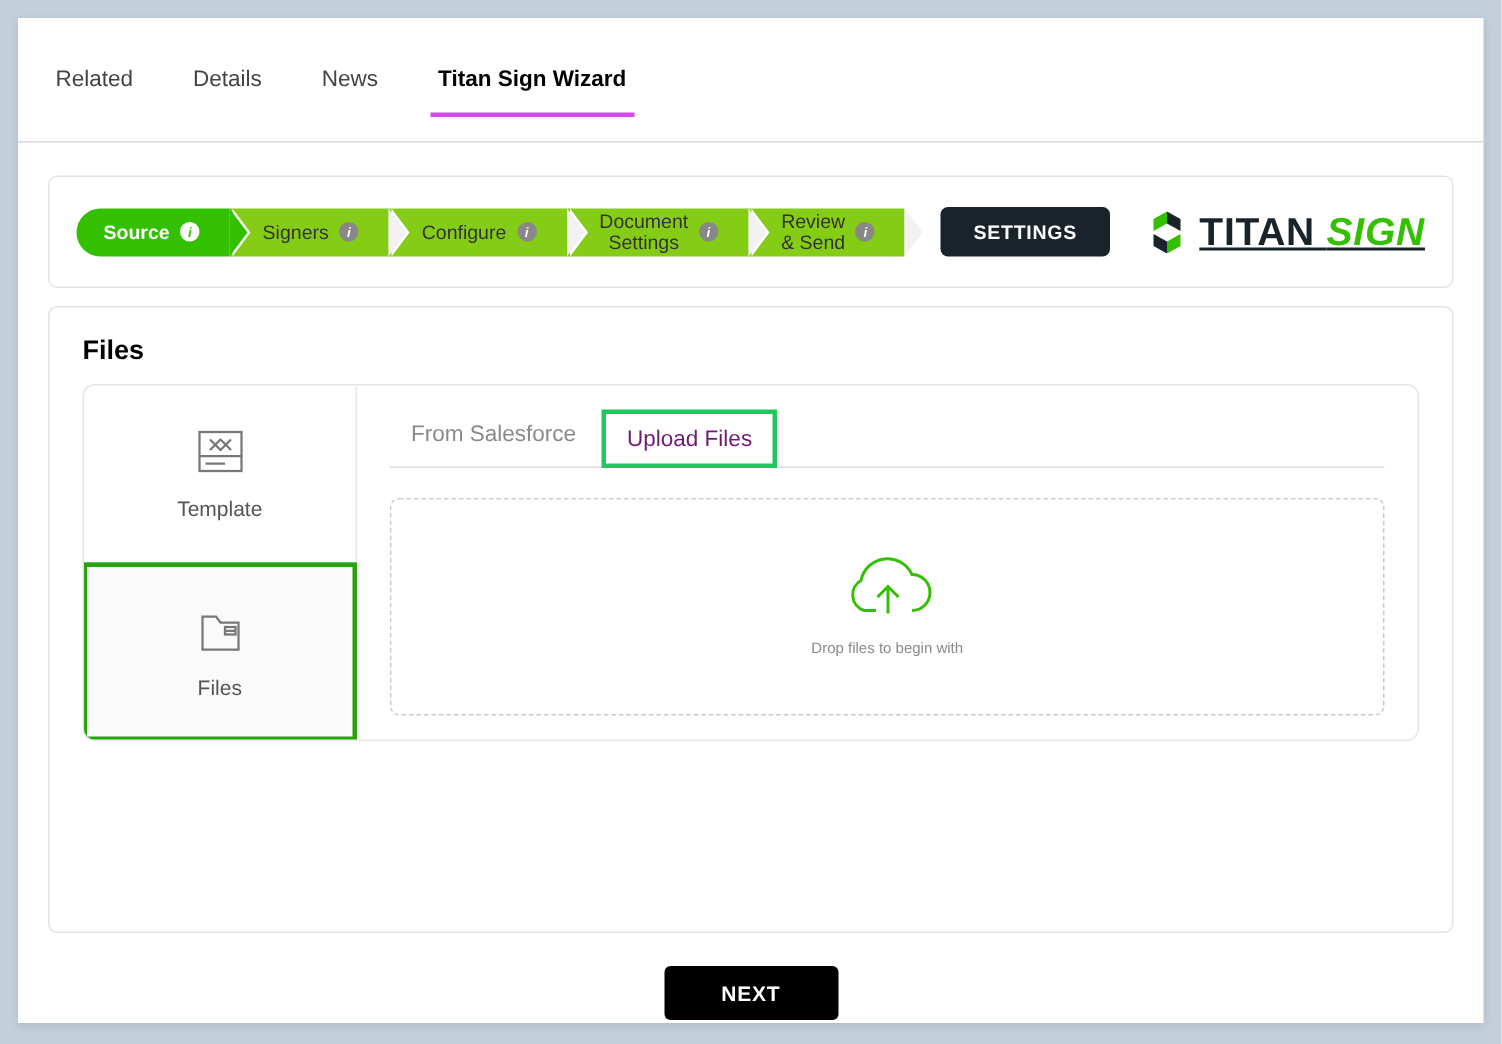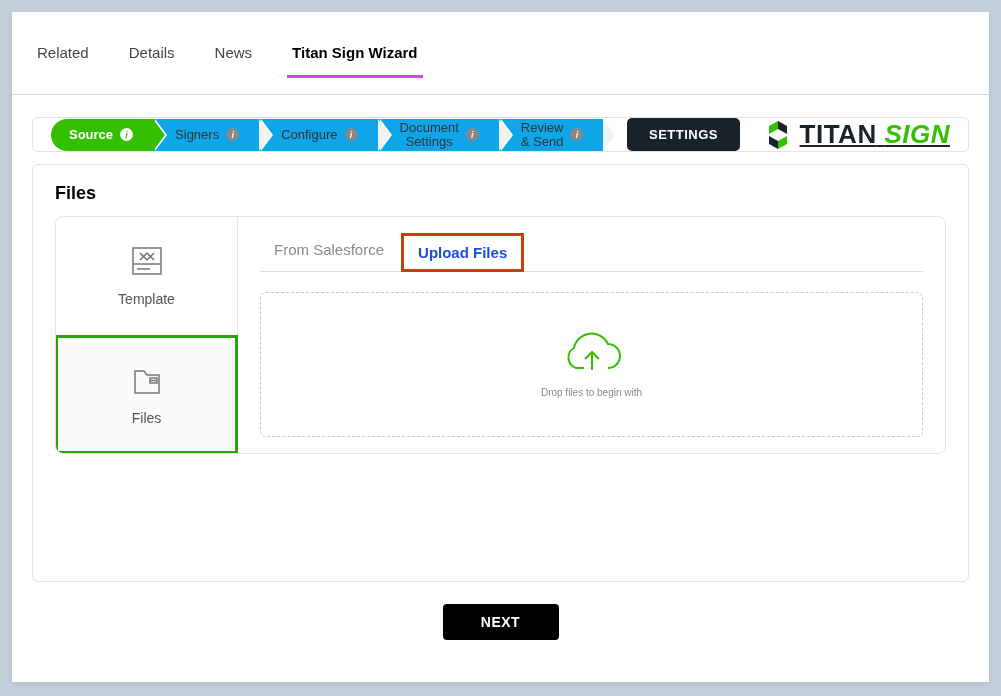--- a/index.html
+++ b/index.html
@@ -32,40 +32,40 @@
     }
     .tab.active {
       font-weight: 700;
       color: #000;
       border-bottom: 3px solid #d946ef;
     }
     .wizard-container {
       margin: 22px 20px 0 20px;
       border: 1px solid #e2e2e2;
       border-radius: 6px;
-      padding: 0 18px;
+      padding: 20px 18px;
       display: flex;
       align-items: center;
       justify-content: space-between;
       gap: 8px;
     }
     .steps {
       display: flex;
       align-items: center;
     }
     .step {
       position: relative;
       height: 32px;
       display: flex;
       align-items: center;
       justify-content: center;
       padding: 0 20px 0 22px;
       font-size: 13px;
       color: #333;
-      background: #0ea5e9;
+      background: #84cc16;
       cursor: pointer;
       white-space: nowrap;
     }
     .step:first-child { padding-left: 18px; border-radius: 16px 0 0 16px; }
     .step::after {
       content: '';
       position: absolute;
       right: -12px;
       top: 0;
       border-top: 16px solid transparent;
@@ -186,23 +186,23 @@
       border-bottom: 1px solid #ddd;
       margin-bottom: 20px;
     }
     .sub-tab {
       padding: 8px 14px;
       font-size: 15px;
       color: #8a8a8a;
       cursor: pointer;
     }
     .sub-tab.active {
-      color: #1d4ed8;
-      font-weight: 700;
-      border: 3px solid #c2410c;
+      color: #701a75;
+      font-weight: 400;
+      border: 3px solid #22c55e;
       margin-bottom: -1px;
     }
     .drop-zone {
       border: 1px dashed #c8c8c8;
       border-radius: 6px;
       flex: 1;
       display: flex;
       flex-direction: column;
       align-items: center;
       justify-content: center;

